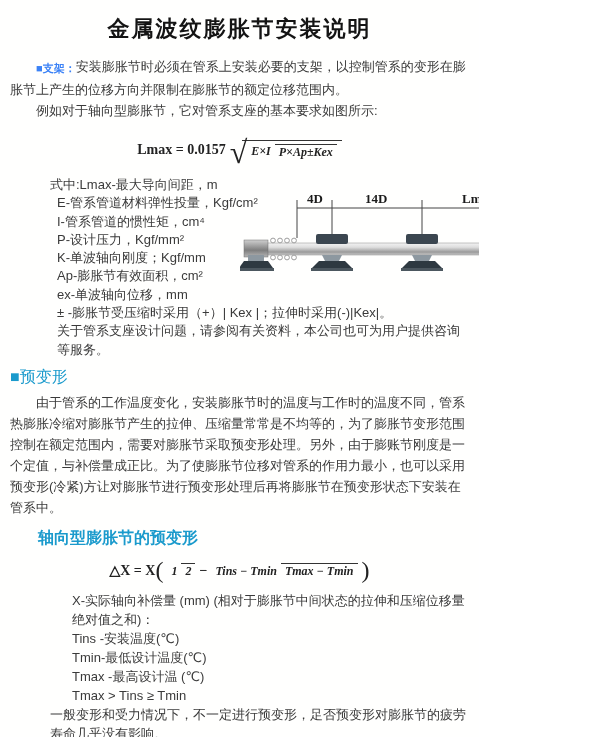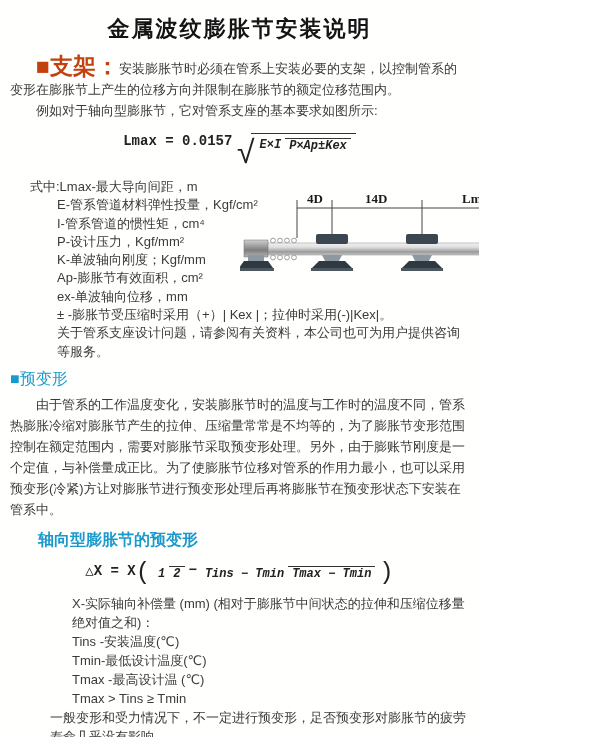--- a/index.html
+++ b/index.html
@@ -2,40 +2,40 @@
 <html><head>
 <meta charset="utf-8">
 <style>
   html,body{margin:0;padding:0;background:#fff;}
   .page{position:relative;width:479px;height:737px;background:#fffffe;overflow:hidden;
         font-family:"Liberation Sans","DejaVu Sans",sans-serif;color:#3a3a3a;}
   .content{padding:0 10px;}
   h1.title{margin:14px 0 12px;font-size:22px;font-weight:bold;color:#141414;
            text-align:center;letter-spacing:2px;}
   .para{font-size:13px;line-height:21px;margin:0;text-indent:2em;}
-  .sec-head-inline{color:#c2410c;font-size:23px;font-weight:bold;vertical-align:-1px;}
+  .sec-head-inline{color:#3b82f6;font-size:11px;font-weight:bold;vertical-align:-1px;}
   .sec-head{color:#1a9acc;font-size:16px;font-weight:normal;margin:8px 0 4px;}
   .sub-head{color:#1a9acc;font-size:16px;font-weight:bold;margin:10px 0 6px 28px;}
   .sub-head2{color:#1a9acc;font-size:17px;font-weight:bold;margin:12px 0 8px 18px;}
   
   .formula-row{text-align:center;margin:10px 0 8px;}
-  .fml{display:inline-flex;font-family:Liberation Mono, monospace;
+  .fml{display:inline-flex;align-items:center;font-family:Liberation Serif, serif;
        font-weight:bold;font-size:14px;color:#222;}
   .rad{font-size:32px;font-weight:normal;margin-right:-5px;transform:translateY(3px);}
   .radicand{display:inline-block;border-top:1.5px solid #333;padding:2px 5px 0;}
   .frac{display:inline-flex;flex-direction:row;align-items:center;font-size:12px;
         line-height:1.2;font-style:italic;}
   .frac .den{border-top:1px solid #333;}
   .frac .num,.frac .den{padding:0 4px;}
   .paren{font-size:24px;font-weight:normal;line-height:1;transform:translateY(-1px);}
   .gap{width:4px;display:inline-block;}
   
   .defs{font-size:13px;line-height:18.3px;margin-top:2px;}
   .defs .d{margin-left:47px;}
-  .defs .d.lead{margin-left:20px;}
+  .defs .d.lead{margin-left:40px;}
   
   .diagram{position:absolute;left:240px;top:188px;width:356px;height:88px;}
   .diagram text{font-family:"Liberation Serif","DejaVu Serif",serif;font-weight:bold;
                 font-size:13px;fill:#1b1b1b;}
   .lines{font-size:13px;line-height:19px;}
   .lines .ln{margin-left:62px;}
   .lines .ln.wide{margin-left:40px;}
   .expl{font-size:13px;line-height:21px;margin:4px 0 2px;text-indent:2em;}
 </style>
 </head>

